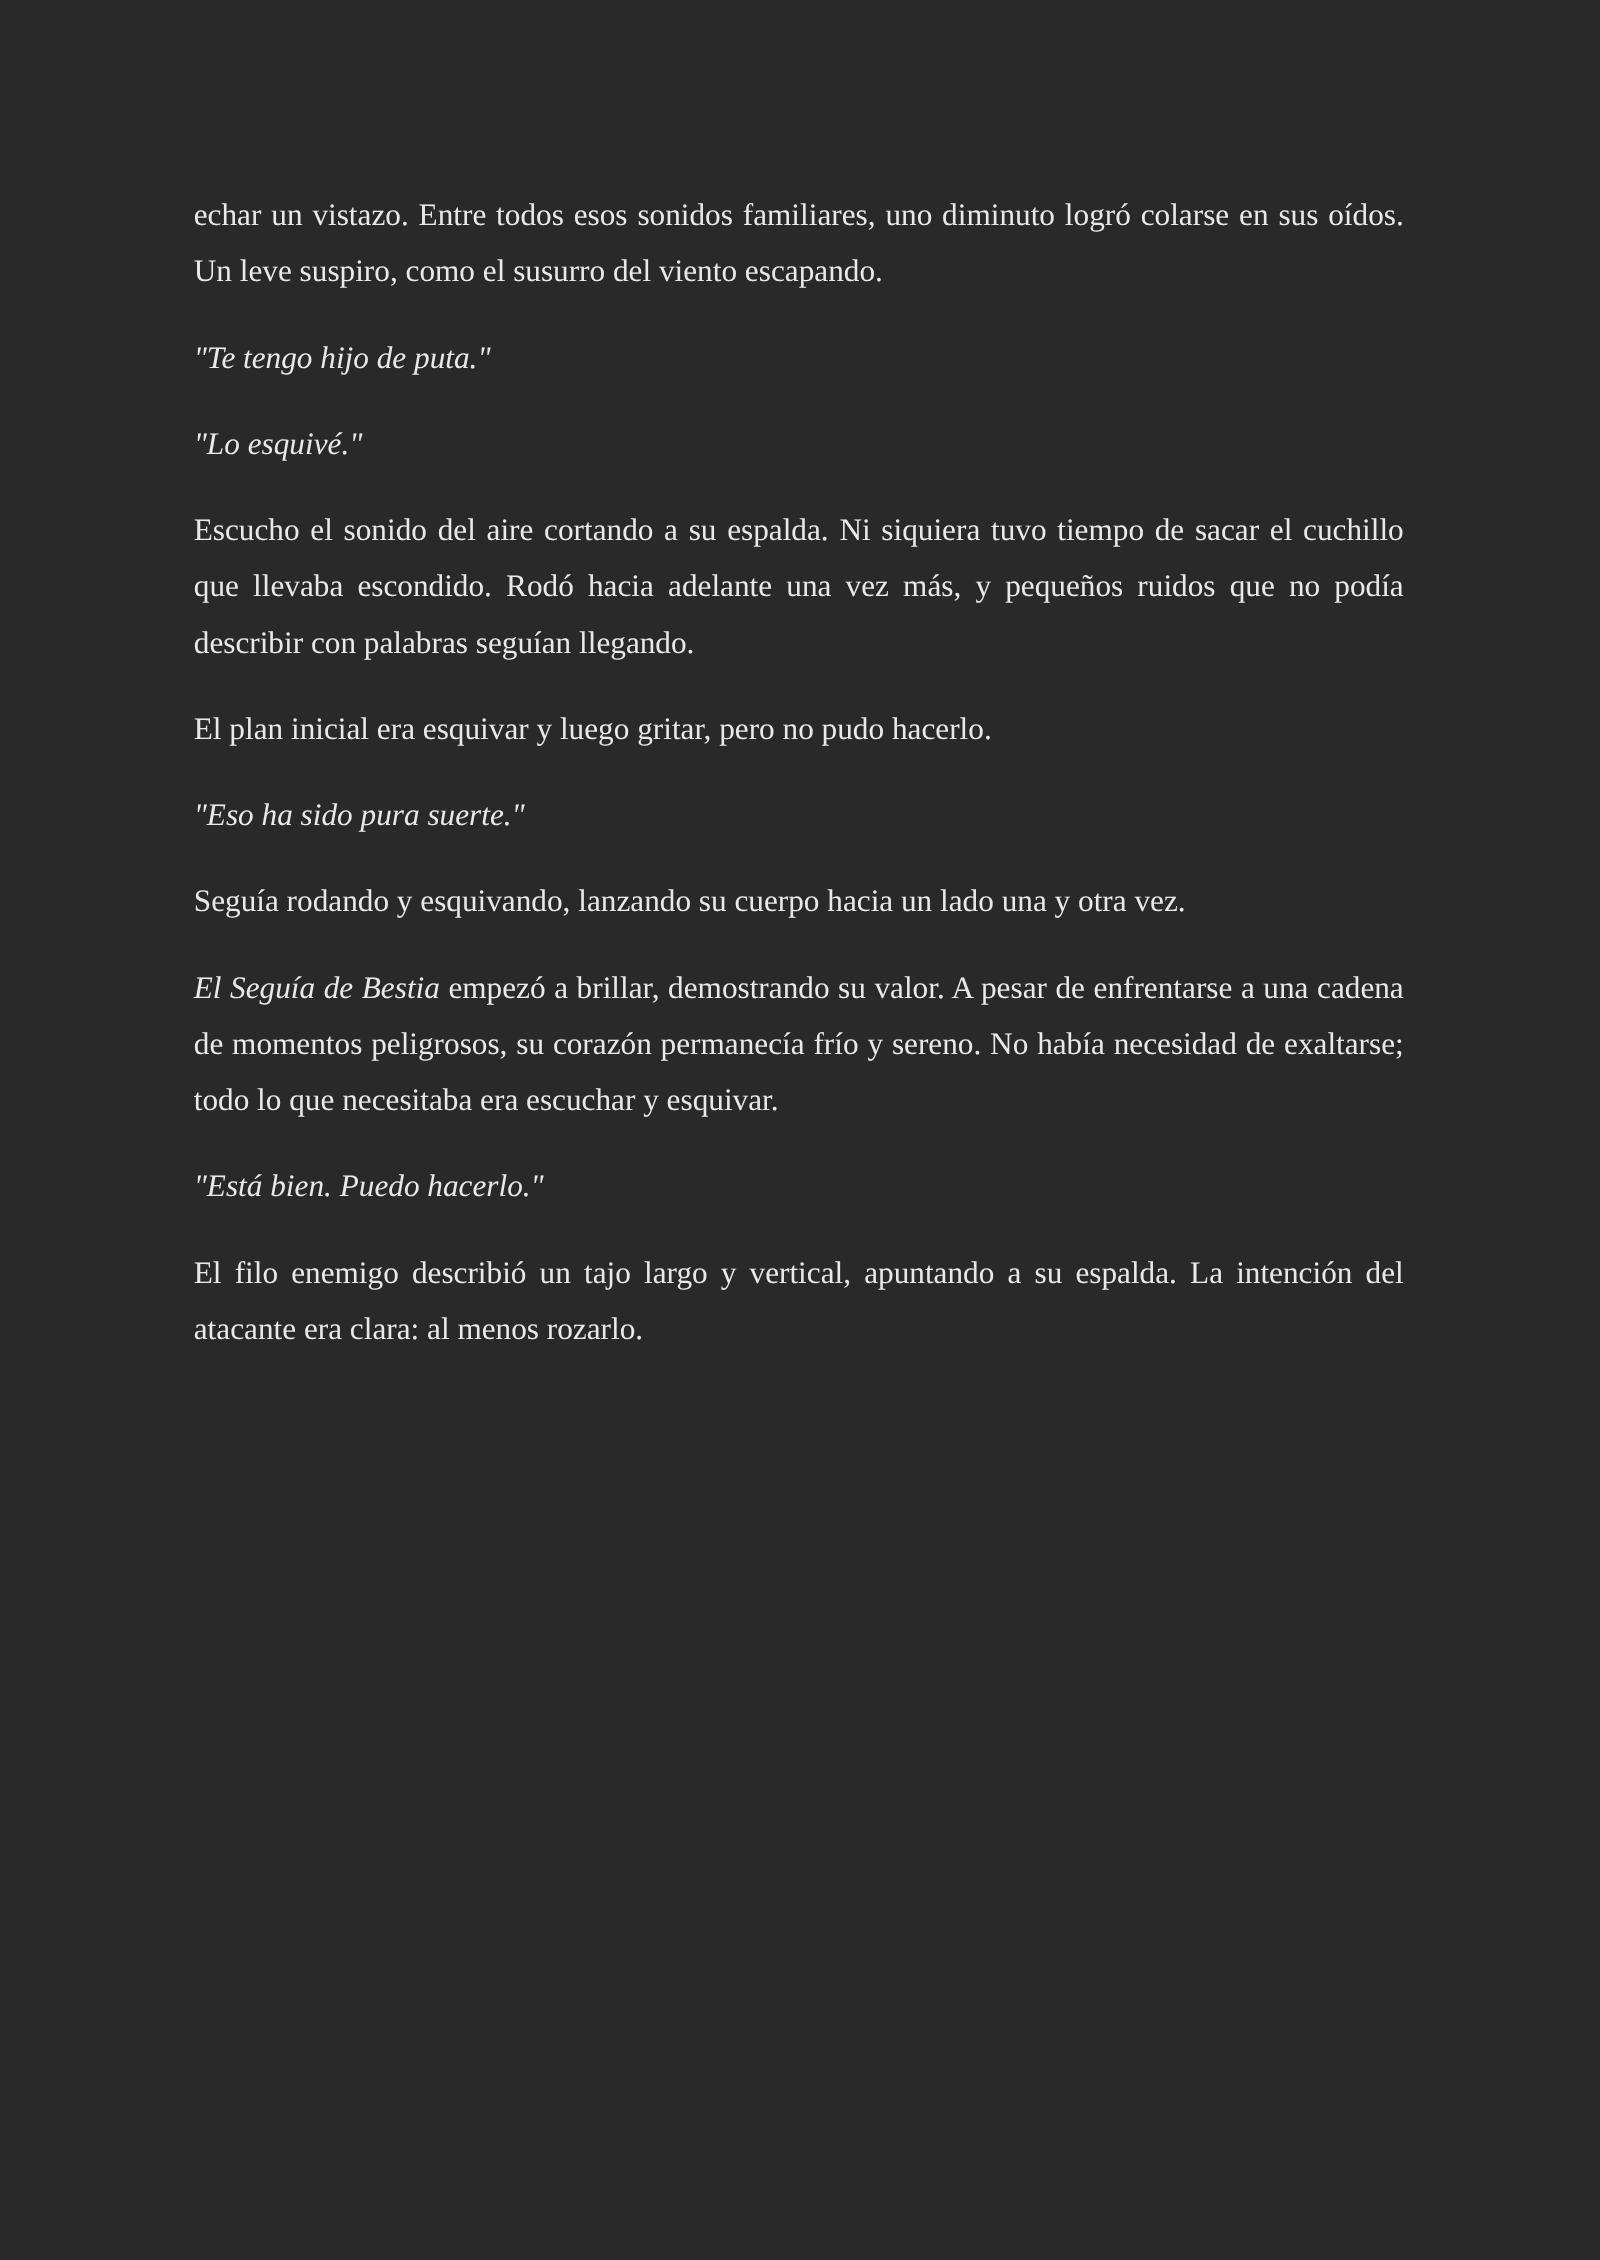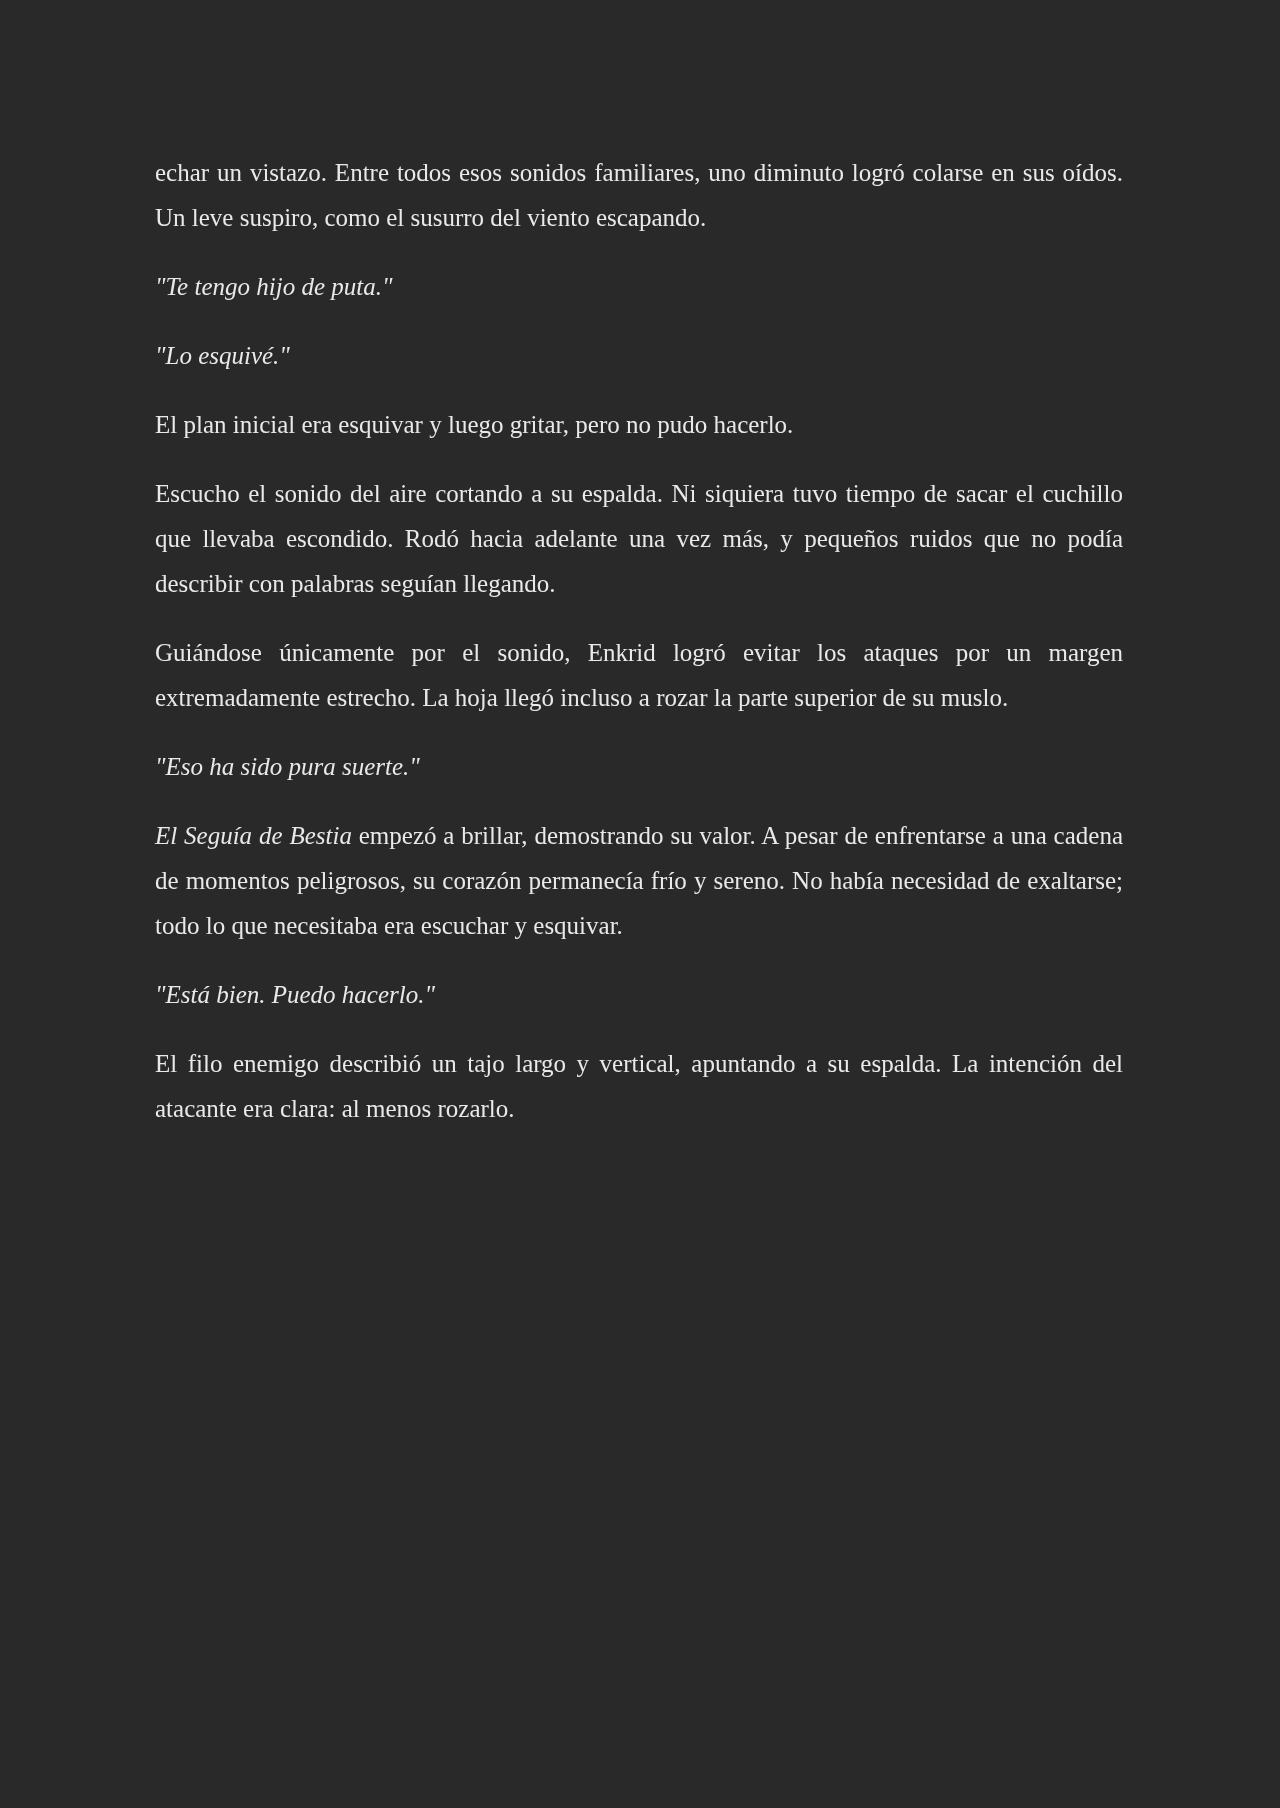--- a/index.html
+++ b/index.html
@@ -37,21 +37,21 @@
     }
   </style>
 </head>
 <body>
 
 <div class="reader">
   <div class="content">
     <p>echar un vistazo. Entre todos esos sonidos familiares, uno diminuto logró colarse en sus oídos. Un leve suspiro, como el susurro del viento escapando.</p>
     <p><em>"Te tengo hijo de puta."</em></p>
     <p><em>"Lo esquivé."</em></p>
+    <p>Escucho el sonido del aire cortando a su espalda. Ni siquiera tuvo tiempo de sacar el cuchillo que llevaba escondido. Rodó hacia adelante una vez más, y pequeños ruidos que no podía describir con palabras seguían llegando.</p>
     <p>El plan inicial era esquivar y luego gritar, pero no pudo hacerlo.</p>
-    <p>Escucho el sonido del aire cortando a su espalda. Ni siquiera tuvo tiempo de sacar el cuchillo que llevaba escondido. Rodó hacia adelante una vez más, y pequeños ruidos que no podía describir con palabras seguían llegando.</p>
-    <p>Guiándose únicamente por el sonido, Enkrid logró evitar los ataques por un margen extremadamente estrecho. La hoja llegó incluso a rozar la parte superior de su muslo.</p>
     <p><em>"Eso ha sido pura suerte."</em></p>
+    <p>Seguía rodando y esquivando, lanzando su cuerpo hacia un lado una y otra vez.</p>
     <p><em>El Seguía de Bestia</em><span> empezó a brillar, demostrando su valor. A pesar de enfrentarse a una cadena de momentos peligrosos, su corazón permanecía frío y sereno. No había necesidad de exaltarse; todo lo que necesitaba era escuchar y esquivar.</span></p>
     <p><em>"Está bien. Puedo hacerlo."</em></p>
     <p>El filo enemigo describió un tajo largo y vertical, apuntando a su espalda. La intención del atacante era clara: al menos rozarlo.</p>
   </div>
 </div>
 
 </body></html>

